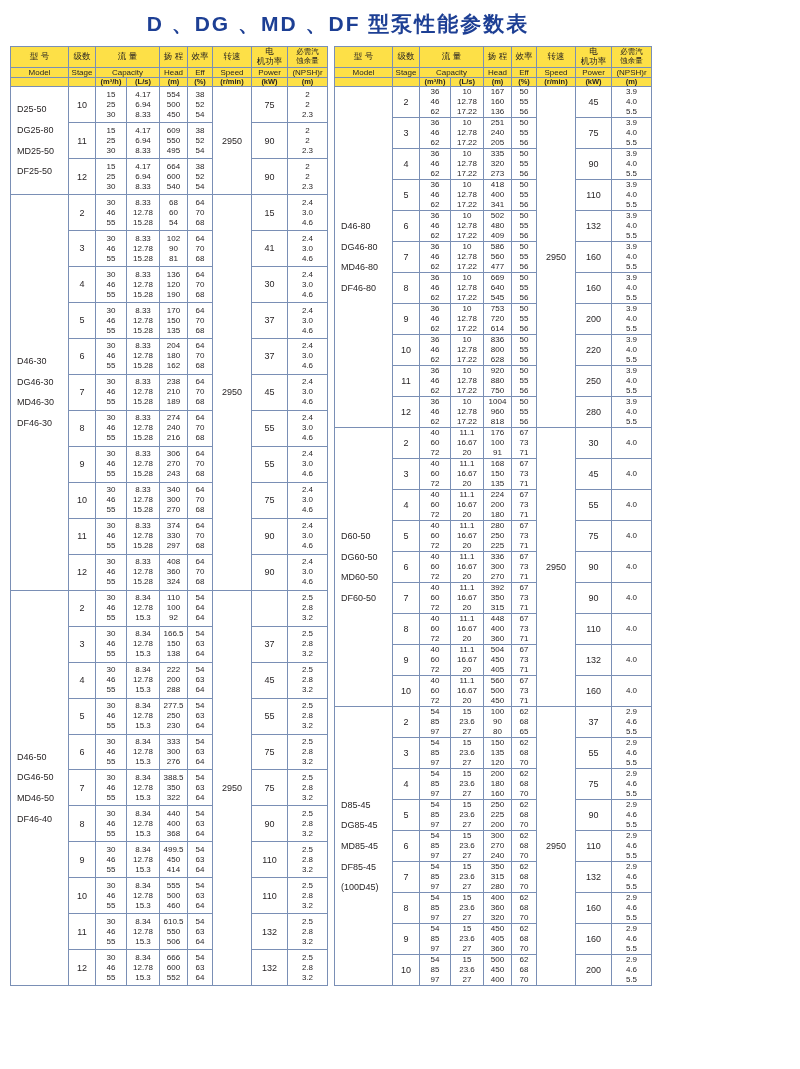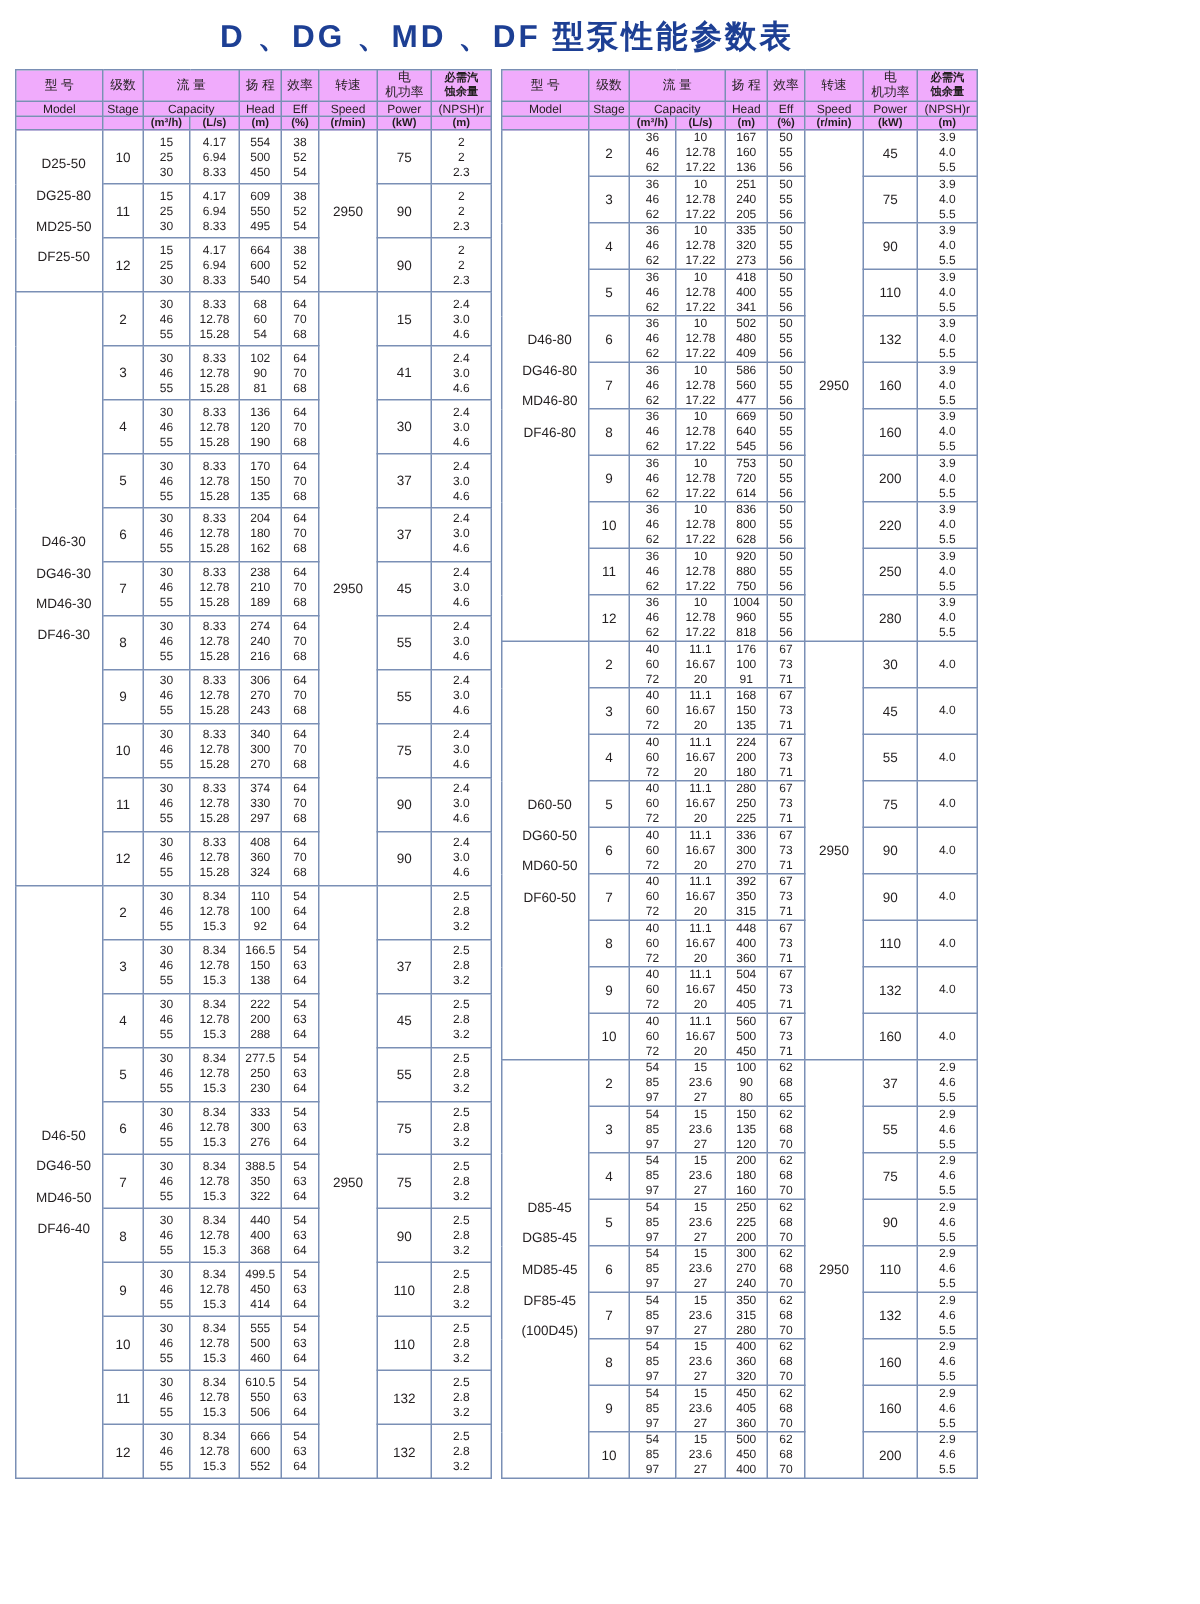--- a/index.html
+++ b/index.html
@@ -2,30 +2,30 @@
 <html><head>
 <meta charset="utf-8">
 <style>
   html,body{margin:0;padding:0;background:#ffffff;}
   body{width:800px;height:1069px;font-family:"Liberation Sans","DejaVu Sans",sans-serif;color:#231f20;}
   #page{position:relative;width:676px;height:1069px;overflow:hidden;}
   #title{text-align:center;color:#1d3f94;font-size:21px;font-weight:bold;letter-spacing:2px;padding-top:10px;padding-bottom:8px;}
   .wrap{display:flex;gap:6px;padding:0 10px;}
   table{border-collapse:collapse;table-layout:fixed;}
   td,th{border:1px solid #7a8fb5;font-size:8px;text-align:center;vertical-align:middle;padding:0;line-height:1.15;color:#231f20;}
-  thead td{background:#f0abfc;font-weight:normal;}
+  thead td{background:#fde047;font-weight:normal;}
   .hdr-cn{font-size:8.5px;}
   .hdr-en{font-size:8px;}
   .unit{font-size:7.5px;font-weight:bold;}
-  .model-cell{font-size:9px;text-align:center;padding-left:6px;line-height:2.3;}
+  .model-cell{font-size:9px;text-align:left;padding-left:6px;line-height:2.3;}
   .model-cell div{white-space:nowrap;}
   .stage{font-size:9px;}
   .multi{line-height:1.25;font-size:8px;}
   .multi span{display:block;}
-  .tiny{font-size:7.5px;font-weight:bold;}
+  .tiny{font-size:7.5px;}
   .sep{border-top:1.6px solid #55688c;}
   col.c-model{width:58px}
   col.c-stage{width:27px}
   col.c-q1{width:31px}
   col.c-q2{width:33px}
   col.c-head{width:28px}
   col.c-eff{width:25px}
   col.c-speed{width:39px}
   col.c-pow{width:36px}
   col.c-npsh{width:40px}

